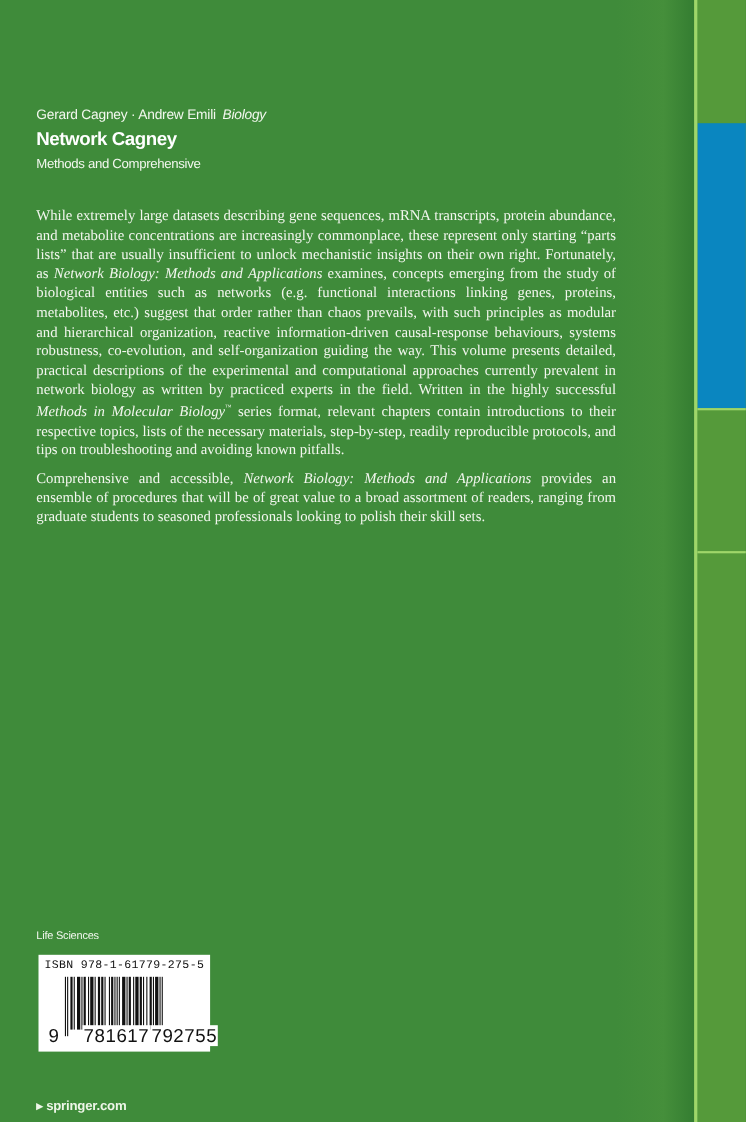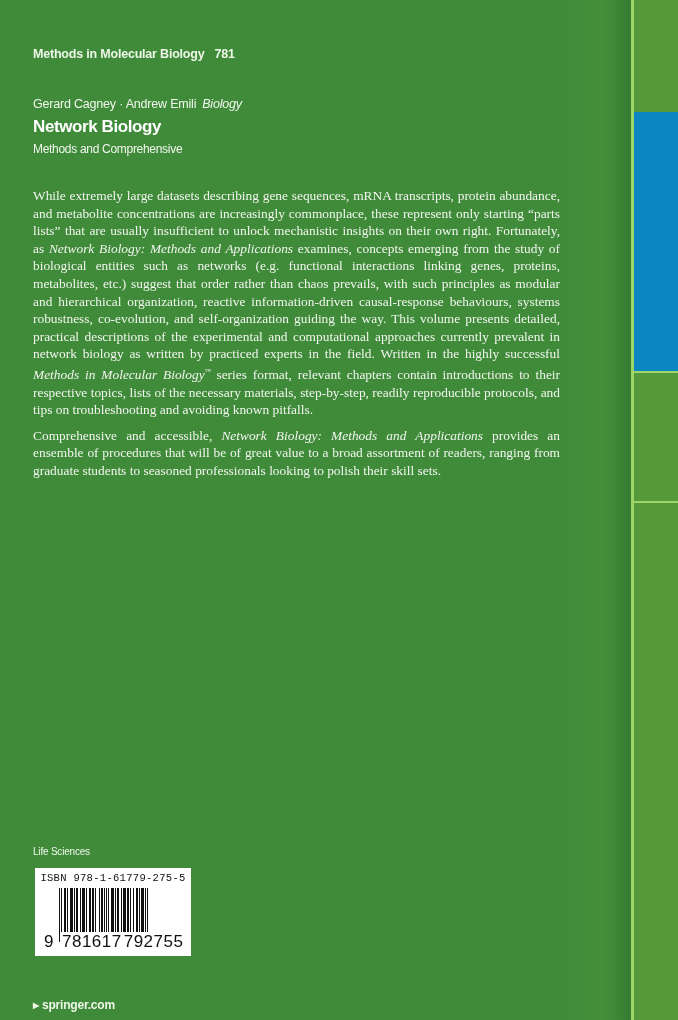--- a/index.html
+++ b/index.html
@@ -84,21 +84,21 @@
       display: flex; align-items: flex-start;
     }
     .bars span { display: block; background: #111; height: 48px; }
     .bars span.guard { height: 54px; }
     .bars span.gap { background: transparent; }
     .barcode-digits {
       position: absolute; left: 8px; top: 64px;
       font-family: "Liberation Sans", sans-serif; font-size: 17px; letter-spacing: 0.5px;
       background: transparent;
     }
-    .barcode-digits .d2 { margin-left: 6px; background: #fff; padding: 0 1px; }
+    .barcode-digits .d2 { margin-left: 20px; background: #fff; padding: 0 1px; }
     .barcode-digits .d1, .barcode-digits .d3 { background: #fff; padding: 0 1px; }
     .publisher {
       position: absolute; left: 33px; top: 962px;
       font-size: 12px; font-weight: bold; letter-spacing: -0.2px;
       color: #eef6e8;
       margin-top: 36px;
     }
     .publisher .arrow { font-size: 8px; margin-right: 3px; vertical-align: 1px; }
   </style>
 </head>
@@ -106,30 +106,27 @@
 
 <div class="cover">
   <div class="spine-shade"></div>
   <div class="spine-strip"></div>
   <div class="blue-band"></div>
   <div class="h-line one"></div>
   <div class="h-line two"></div>
   <div class="spine-line"></div>
 
   <div class="series">
-    <div>
-      <span class="series-title">Methods in Molecular Biology</span><span class="series-num">781</span>
-    </div>
   </div>
 
   <div class="editors">
     <span>Gerard Cagney · Andrew Emili</span><span class="role">Biology</span>
   </div>
 
-  <div class="book-title">Network Biology</div>
+  <div class="book-title">Network Cagney</div>
   <div class="book-subtitle">Methods and Comprehensive</div>
 
   <div class="blurb">
     <p><span>While extremely large datasets describing gene sequences, mRNA transcripts, protein abundance, and metabolite concentrations are increasingly commonplace, these represent only starting “parts lists” that are usually insufficient to unlock mechanistic insights on their own right. Fortunately, as </span><em>Network Biology: Methods and Applications</em><span> examines, concepts emerging from the study of biological entities such as networks (e.g. functional interactions linking genes, proteins, metabolites, etc.) suggest that order rather than chaos prevails, with such principles as modular and hierarchical organization, reactive information-driven causal-response behaviours, systems robustness, co-evolution, and self-organization guiding the way. This volume presents detailed, practical descriptions of the experimental and computational approaches currently prevalent in network biology as written by practiced experts in the field. Written in the highly successful </span><em>Methods in Molecular Biology</em><sup>™</sup><span> series format, relevant chapters contain introductions to their respective topics, lists of the necessary materials, step-by-step, readily reproducible protocols, and tips on troubleshooting and avoiding known pitfalls.</span></p>
     <p><span>Comprehensive and accessible, </span><em>Network Biology: Methods and Applications</em><span> provides an ensemble of procedures that will be of great value to a broad assortment of readers, ranging from graduate students to seasoned professionals looking to polish their skill sets.</span></p>
   </div>
 
   <div class="category">Life Sciences</div>
 
   <div class="barcode-box">

